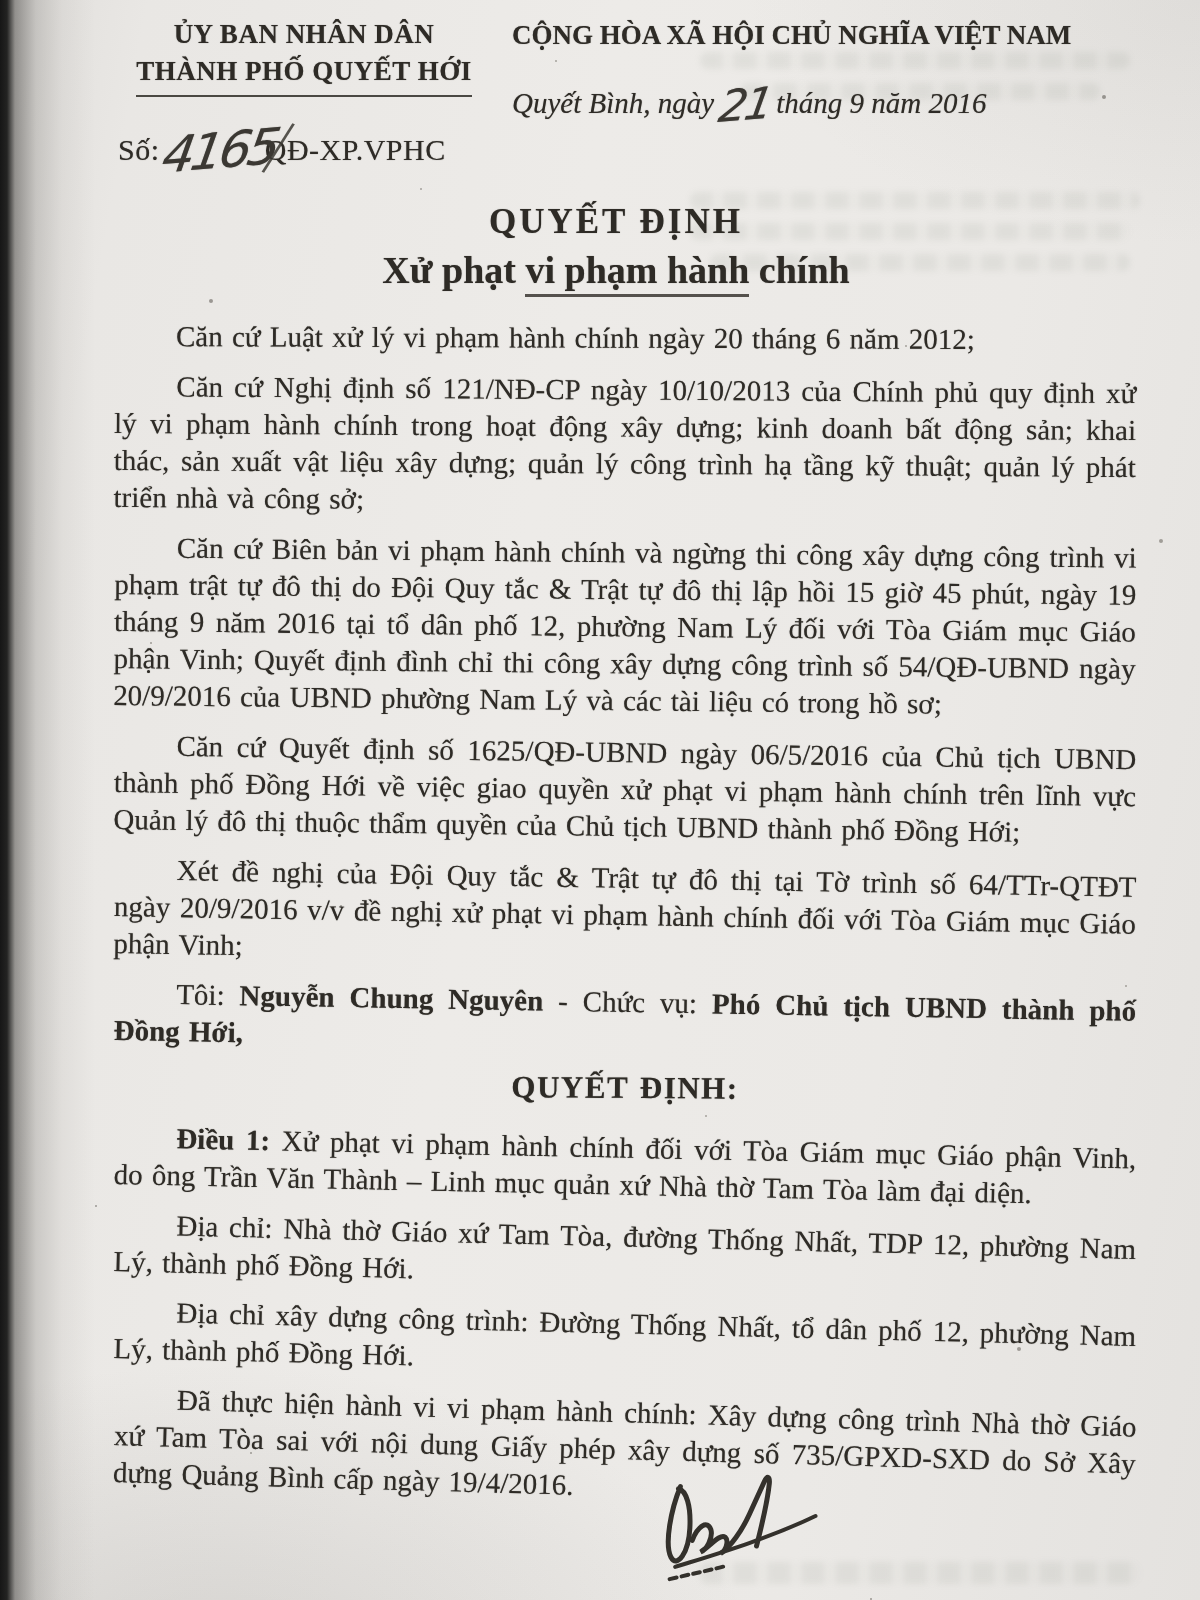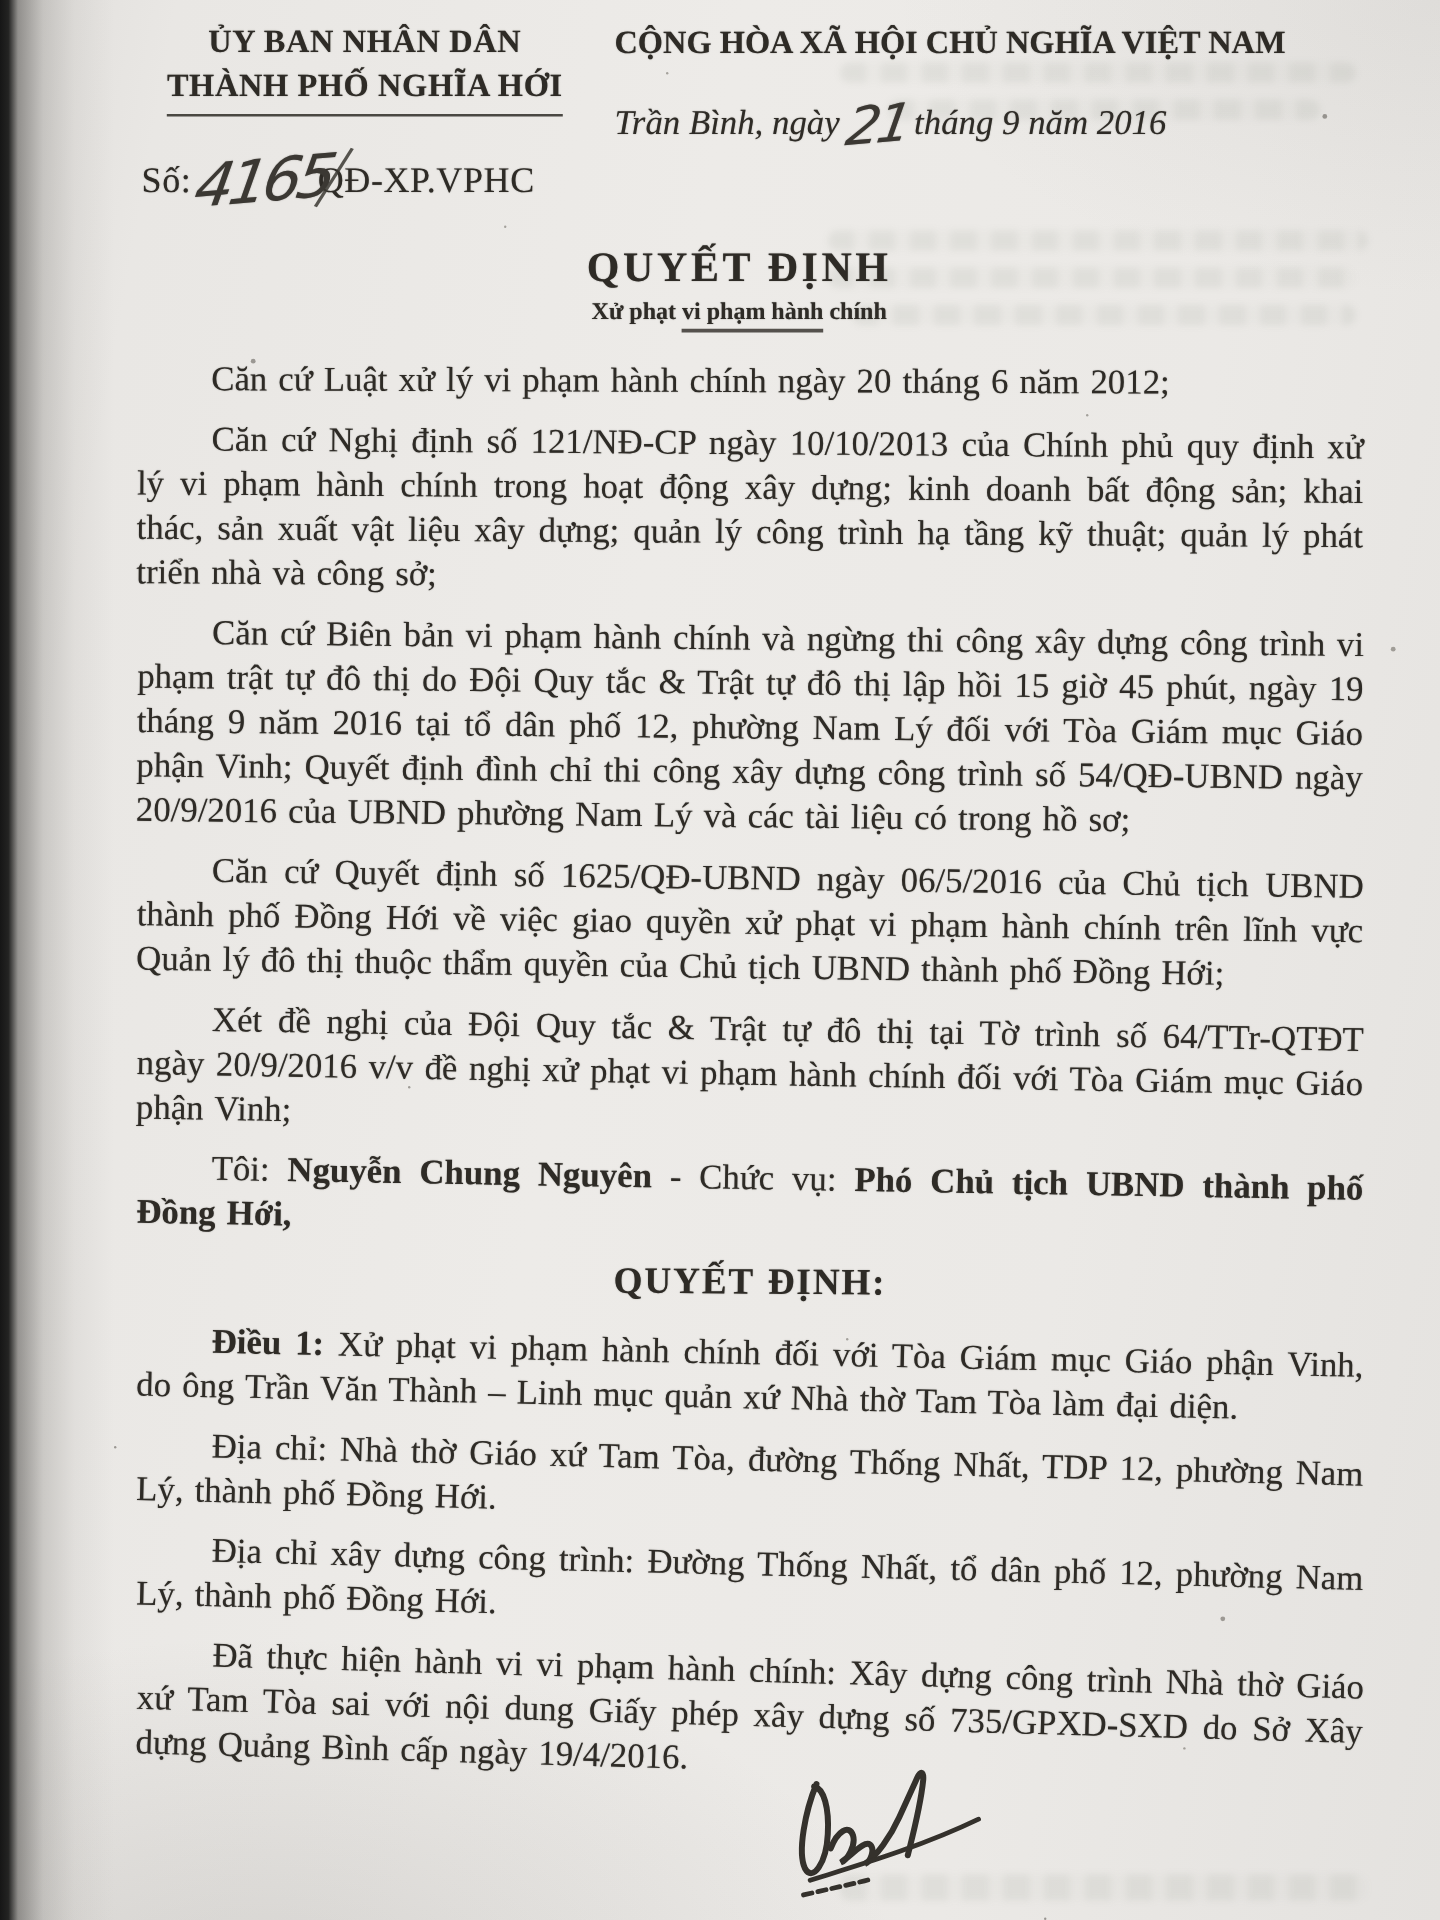--- a/index.html
+++ b/index.html
@@ -45,21 +45,21 @@
 
   .handwritten{display:inline-block;font-family:"DejaVu Sans",sans-serif;font-style:italic;
     color:#3b3833;transform:skewX(-14deg) rotate(-5deg);line-height:.8;position:relative;}
   .hw-number{font-size:50px;top:8px;margin:0 -10px 0 4px;letter-spacing:-4px;}
   .hw-number::after{content:"";position:absolute;right:-4px;top:-4px;width:3px;height:52px;
     background:#3b3833;transform:rotate(26deg);opacity:.85;}
   .hw-day{font-size:44px;top:7px;margin:0 6px;letter-spacing:-3px;}
 
   .title-block{margin-top:34px;text-align:center;}
   .title-main{font-size:35px;font-weight:bold;letter-spacing:3px;}
-  .title-sub{font-size:20px;font-weight:bold;margin-top:6px;}
+  .title-sub{font-size:38px;font-weight:bold;margin-top:6px;}
   .title-sub .sub-u{border-bottom:3px solid rgba(46,43,38,0.8);padding-bottom:3px;}
 
   .body-text{margin-top:26px;font-size:29px;line-height:37px;word-spacing:2px;margin-left:18px;}
   .para{margin:13px 0 0 0;text-align:justify;text-indent:62px;transform-origin:0 50%;}
   .decision-heading{margin-top:20px;text-align:center;font-weight:bold;font-size:31px;letter-spacing:1.5px;transform-origin:50% 50%;}
   
   .r02{transform:rotate(.2deg);} .r04{transform:rotate(.4deg);} .r06{transform:rotate(.6deg);}
   .r08{transform:rotate(.8deg);} .r10{transform:rotate(1.0deg);} .r12{transform:rotate(1.2deg);}
   .r14{transform:rotate(1.4deg);} .r16{transform:rotate(1.6deg);}
   b{font-weight:bold;}
@@ -87,26 +87,26 @@
   </div>
   <div class="ghost" style="left:700px;top:1548px;width:460px;">
     <div class="gl" style="width:440px;height:22px;"></div>
   </div>
 
   <div class="content">
 
     <header class="doc-header">
       <div class="issuer">
         <div>ỦY BAN NHÂN DÂN</div>
-        <div><span class="issuer-bottom">THÀNH PHỐ NGHĨA HỚI</span></div>
+        <div><span class="issuer-bottom">THÀNH PHỐ QUYẾT HỚI</span></div>
         <div class="doc-number"><span>Số:</span><span class="handwritten hw-number">4165</span><span>QĐ-XP.VPHC</span></div>
       </div>
       <div class="motto">
         <div>CỘNG HÒA XÃ HỘI CHỦ NGHĨA VIỆT NAM</div>
-        <div class="dateline"><span>Trần Bình, ngày</span><span class="handwritten hw-day">21</span><span>tháng 9 năm 2016</span></div>
+        <div class="dateline"><span>Quyết Bình, ngày</span><span class="handwritten hw-day">21</span><span>tháng 9 năm 2016</span></div>
       </div>
     </header>
 
     <div class="title-block">
       <div class="title-main">QUYẾT ĐỊNH</div>
       <div class="title-sub"><span>Xử phạt </span><span class="sub-u">vi phạm hành</span><span> chính</span></div>
     </div>
 
     <div class="body-text">
       <p class="para r02">Căn cứ Luật xử lý vi phạm hành chính ngày 20 tháng 6 năm 2012;</p>

